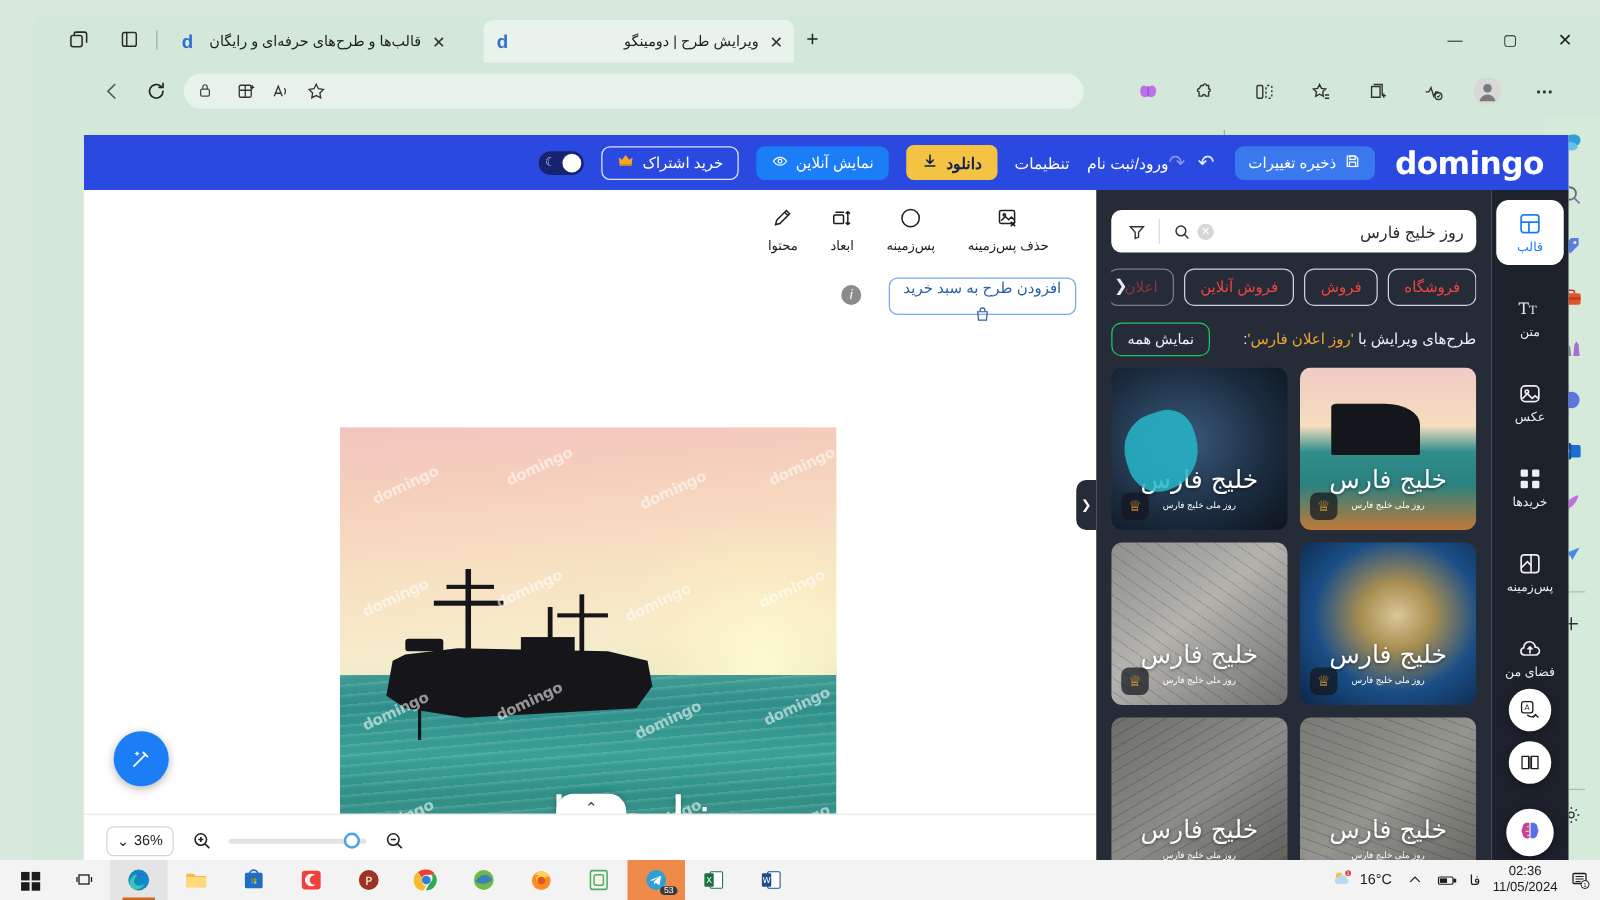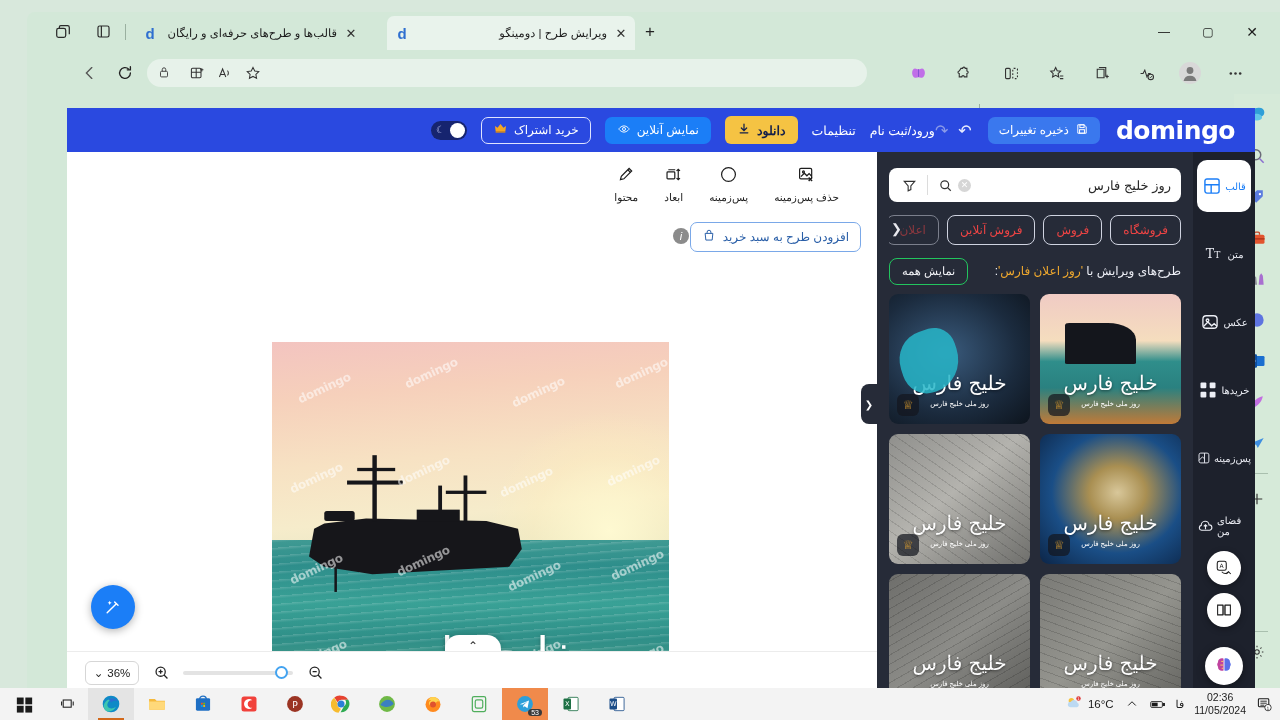--- a/index.html
+++ b/index.html
@@ -83,21 +83,21 @@
   .theme-toggle .moon { position:absolute; left:5px; top:3px; color:#cfd6ff; font-size:10px; }
 
   
   .editor-toolbar { position:absolute; left:0; top:44px; width:812px; height:62px; background:#fff; display:flex; direction:rtl; align-items:center; padding-right:40px; gap:26px; }
   .tool { display:flex; flex-direction:column; align-items:center; gap:5px; }
   .tool .ico { height:22px; display:flex; align-items:center; justify-content:center; color:#1e1e1e; }
   .tool .lbl { font-size:10.5px; color:#1b1b1b;text-align:right; }
 
   
   .canvas-area { position:absolute; left:0; top:106px; width:812px; height:437px; background:#fff; }
-  .cart-btn { position:absolute; right:18px; top:8px; height:30px; border:1px solid #7aa8e8; border-radius:7px; color:#2a5fa8; font-size:12px; display:flex; align-items:center; gap:7px; padding:0 11px; direction:rtl; background:#fff; }
+  .cart-btn { position:absolute; right:18px; top:8px; height:30px; border:1px solid #7aa8e8; border-radius:7px; color:#2a5fa8; font-size:12px; display:flex; align-items:center; gap:7px; padding:0 11px; direction:rtl; background:#fff;flex-direction:column; }
   .info-dot { position:absolute; right:190px; top:14px; width:16px; height:16px; border-radius:50%; background:#8b8b8b; color:#fff; font-size:11px; font-style:italic; text-align:center; line-height:16px; }
 
   .art { position:absolute; left:205px; top:128px; width:397px; height:392px; overflow:hidden;
          background:linear-gradient(178deg,#f2c3c1 0%,#f6cdbb 16%,#f7dcbe 30%,#f6e5c0 42%,#d9e0c4 50%,#4f9d96 52%,#2f8e8b 64%,#3c9b92 74%,#cf7e3f 86%,#b4642f 100%); }
   .art-sky { position:absolute; left:0; top:0; width:100%; height:51%;
              background:linear-gradient(175deg,#f3c4c0 0%,#f6d0bb 25%,#f7e2c3 55%,#f6eccb 80%,#e7e6c4 100%); }
   .art-sun { position:absolute; left:55%; top:18%; width:60%; height:50%; background:radial-gradient(ellipse at 50% 60%, rgba(255,250,210,0.95) 0%, rgba(255,240,190,0.35) 45%, rgba(255,240,190,0) 72%); }
   .art-sea { position:absolute; left:0; top:50.5%; width:100%; height:36%;
              background:linear-gradient(180deg,#3f9a93 0%,#2e8e8b 18%,#39a196 45%,#2f8f88 70%,#4a9b88 100%); }
   .art-sea:after { content:""; position:absolute; left:0; top:0; width:100%; height:100%;
@@ -158,21 +158,21 @@
   .c4 { background:radial-gradient(ellipse at 55% 45%, #d8c79a 0%, #a98f52 26%, #1a4e86 60%, #0c2547 100%); }
   .c5 { background:linear-gradient(140deg,#6e6e6b 0%,#8c8c88 50%,#5b5b58 100%); }
   .c5:after{content:"";position:absolute;inset:0;background:repeating-linear-gradient(-30deg,rgba(0,0,0,.14) 0 1px,transparent 1px 8px);}
   .c6 { background:linear-gradient(140deg,#7a7a76 0%,#95958f 50%,#63635f 100%); }
   .c6:after{content:"";position:absolute;inset:0;background:repeating-linear-gradient(20deg,rgba(0,0,0,.14) 0 1px,transparent 1px 8px);}
 
   .panel-handle { position:absolute; left:-16px; top:232px; width:16px; height:40px; background:#262b38; border-radius:8px 0 0 8px; display:flex; align-items:center; justify-content:center; color:#fff; font-size:10px; }
 
   
   .rsb { position:absolute; right:0; top:44px; width:62px; height:541px; background:#1d212c; display:flex; flex-direction:column; align-items:center; padding-top:8px; }
-  .rsb-item { width:54px; height:52px; border-radius:10px; display:flex; align-items:center; justify-content:center; gap:3px; color:#eceef5; margin-bottom:16px; }
+  .rsb-item { width:54px; height:52px; border-radius:10px; display:flex; flex-direction:column; align-items:center; justify-content:center; gap:3px; color:#eceef5; margin-bottom:16px; }
   .rsb-item.active { background:#fff; color:#1b7ef7; }
   .rsb-item .lbl { font-size:10px; }
   .rsb-fab { width:34px; height:34px; border-radius:50%; background:#fff; display:flex; align-items:center; justify-content:center; box-shadow:0 2px 6px rgba(0,0,0,.35); margin-bottom:8px; }
   .rsb-fabs { position:absolute; right:14px; bottom:58px; display:flex; flex-direction:column; align-items:center; }
   .copilot-fab { position:absolute; right:12px; bottom:8px; width:38px; height:38px; border-radius:50%; background:#fff; display:flex; align-items:center; justify-content:center; box-shadow:0 2px 8px rgba(0,0,0,.4); }
 
   
   .taskbar { position:absolute; left:0; bottom:0; width:1280px; height:32px; background:#f3f3f3; display:flex; align-items:center; }
   .tb-start { width:48px; height:32px; display:flex; align-items:center; justify-content:center; }
   .tb-search { width:270px; height:26px; background:#fff; border:1px solid #cfcfcf; display:flex; align-items:center; gap:8px; padding:0 10px; margin-left:2px; }

